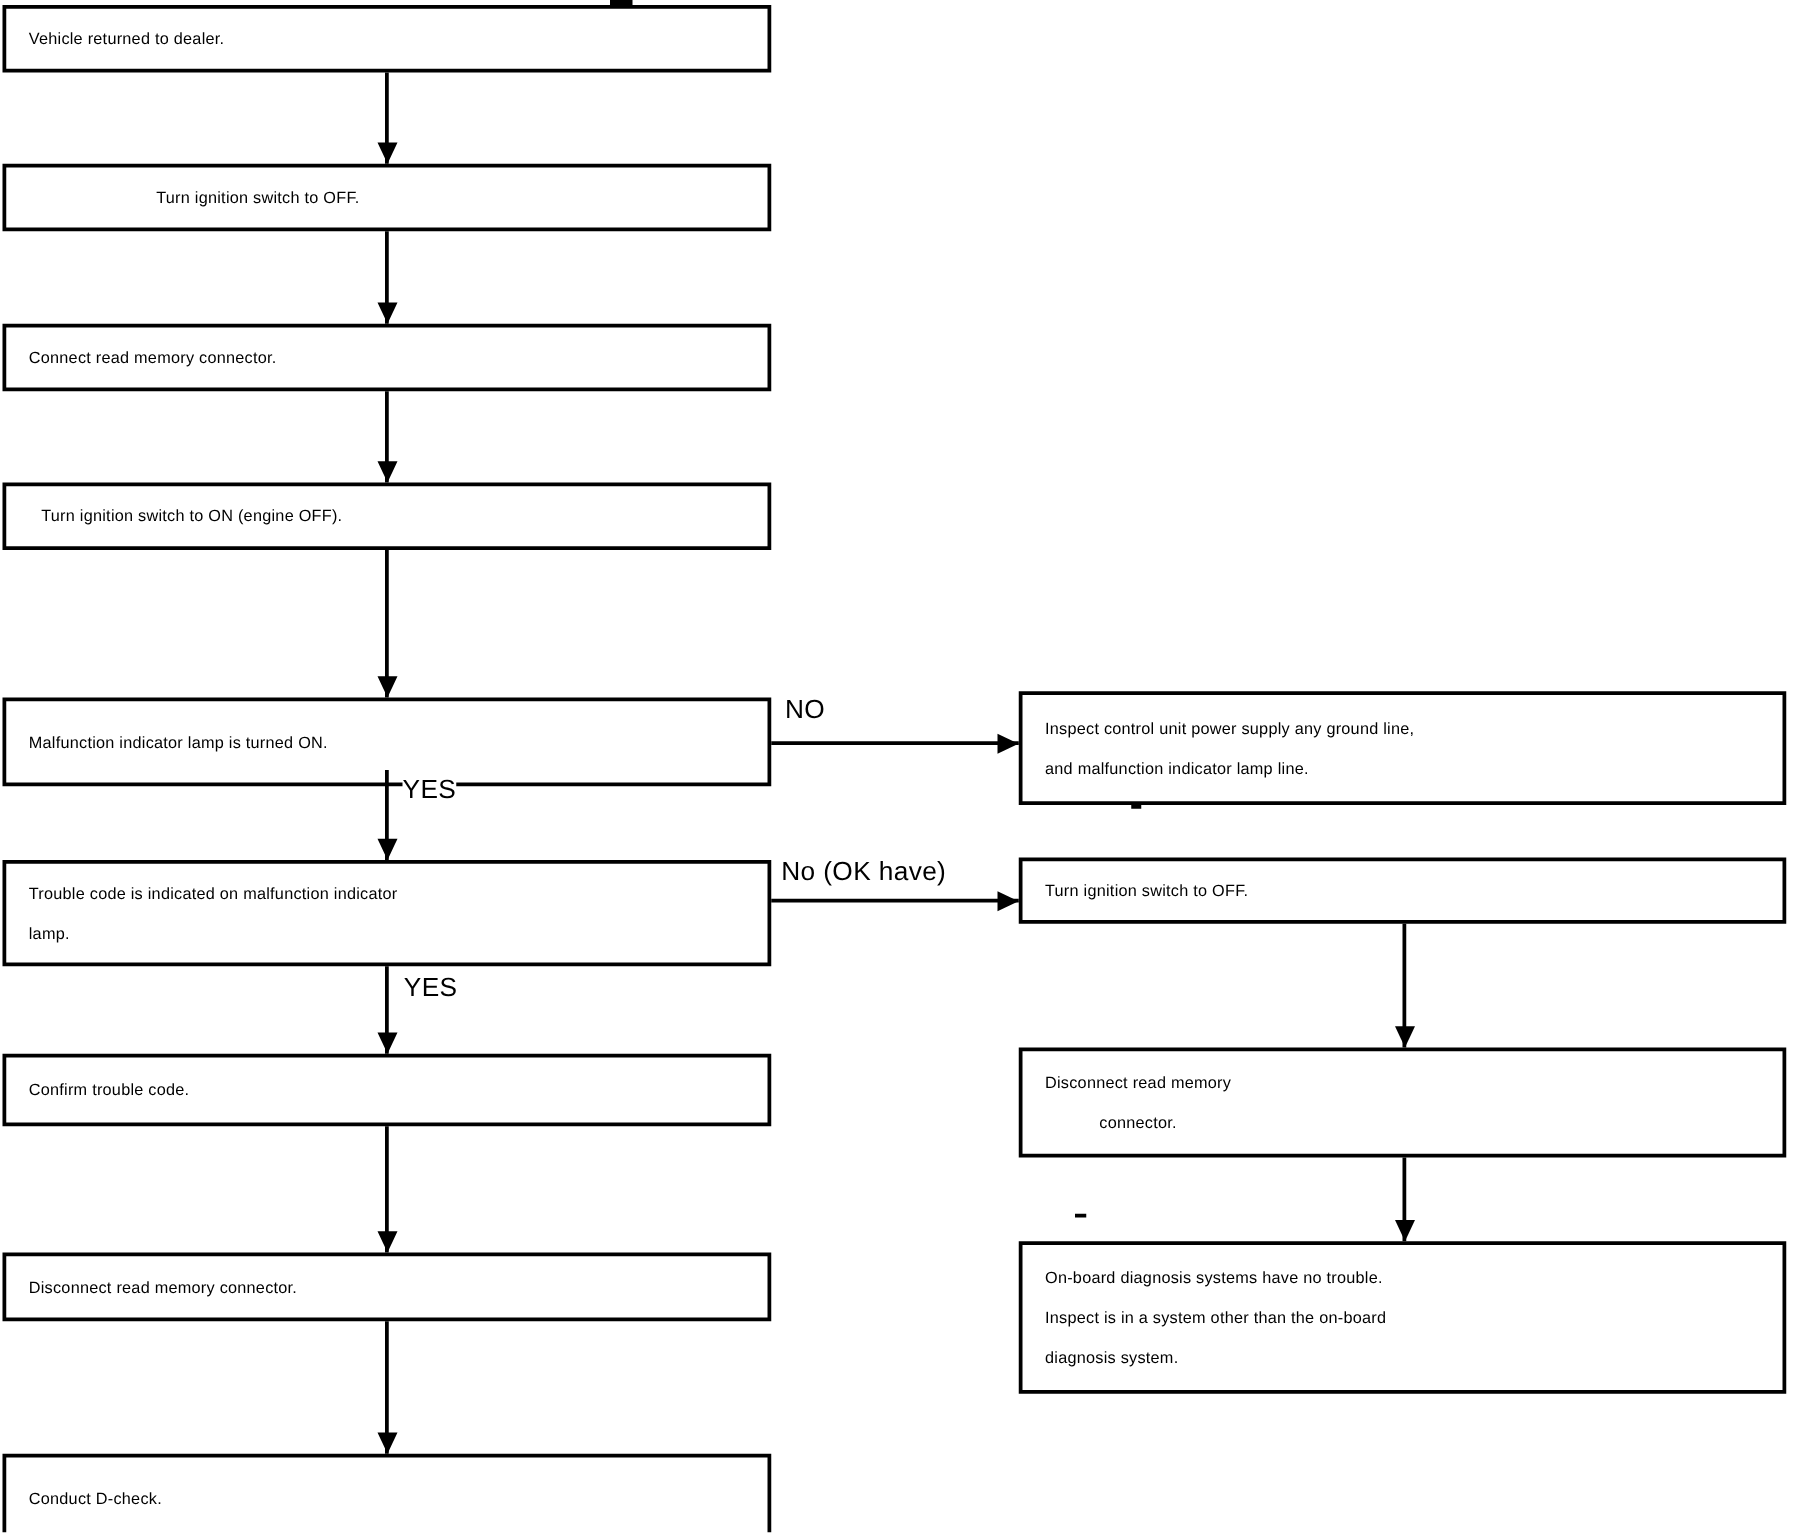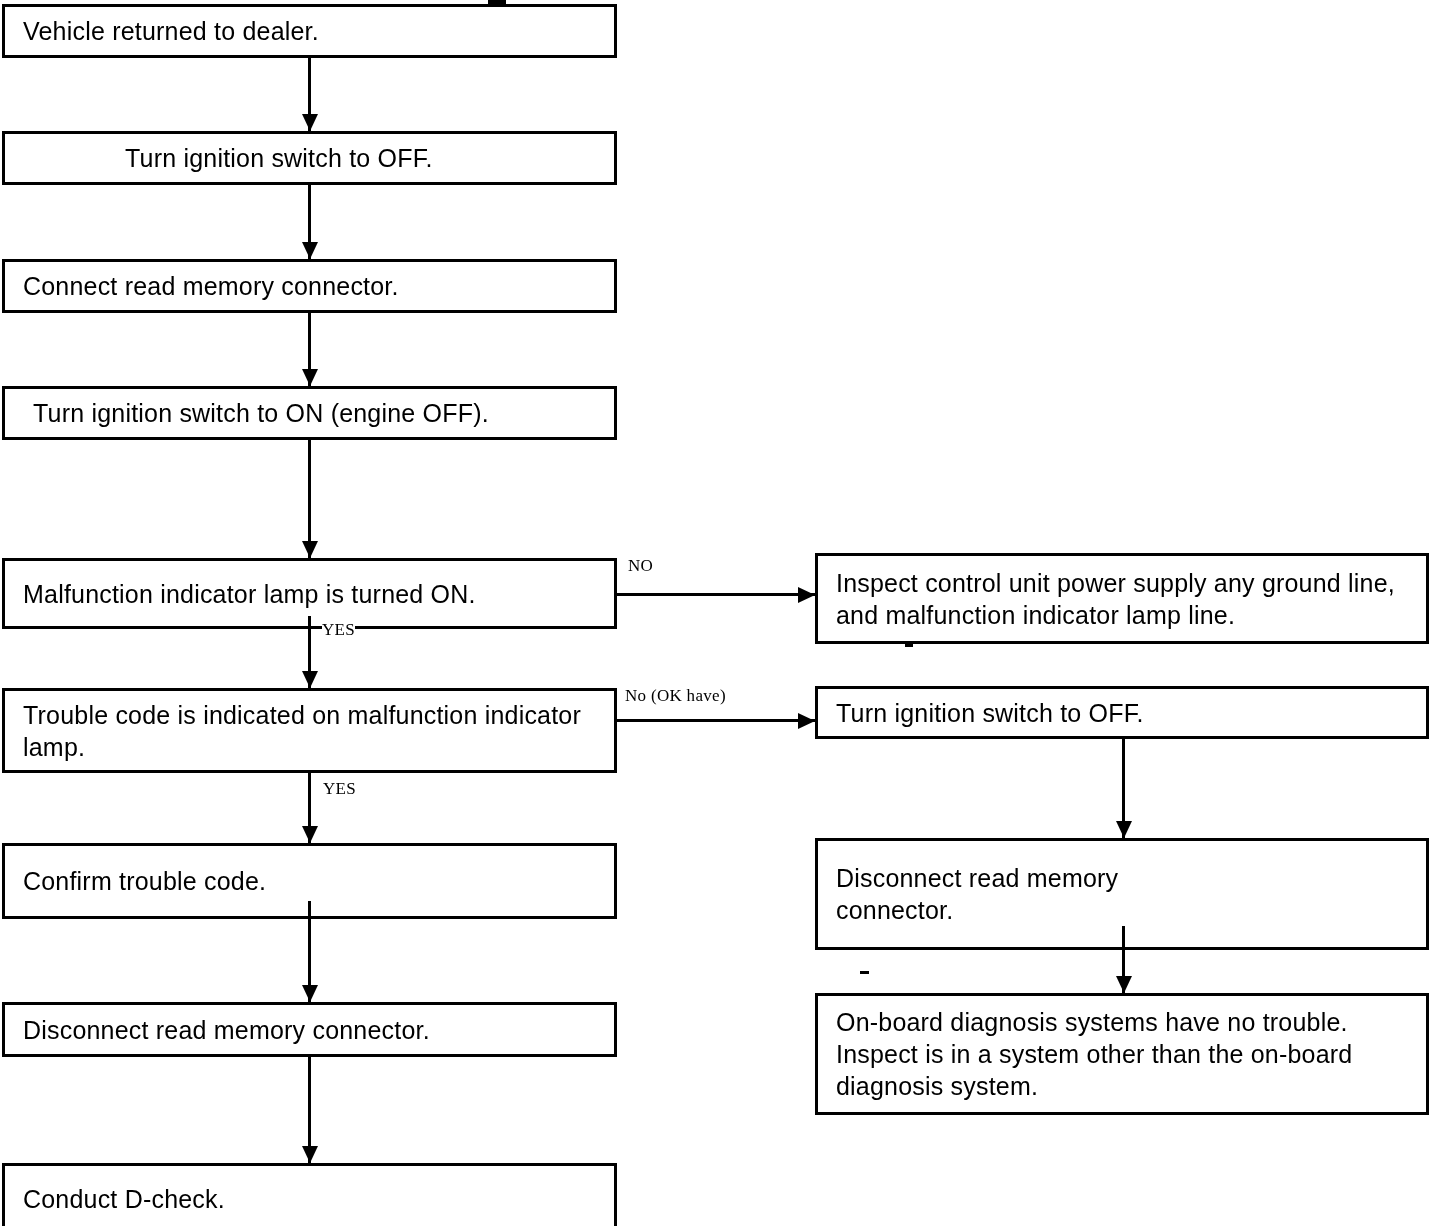--- a/index.html
+++ b/index.html
@@ -14,45 +14,45 @@
     overflow: hidden;
   }
 
   
   .node {
     position: absolute;
     border: 3px solid #000;
     background: #fff;
     display: flex;
     align-items: center;
-    font-size: 25px;
+    font-size: 13px;
     line-height: 32px;
     letter-spacing: 0.2px;
   }
   .node .lbl {
     padding-left: 18px;
     padding-right: 14px;
     white-space: pre-line;
   }
   .col-l { left: 2px;   width: 615px; }
   .col-r { left: 815px; width: 614px; }
 
   .b1 { top: 4px;    height: 54px; }
   .b2 { top: 131px;  height: 54px; }
   .b3 { top: 259px;  height: 54px; text-align: center; }
   .b4 { top: 386px;  height: 54px; }
   .b5 { top: 558px;  height: 71px; }
   .b6 { top: 688px;  height: 85px; }
-  .b7 { top: 843px;  height: 76px; }
+  .b7 { top: 843px;  height: 58px; }
   .b8 { top: 1002px; height: 55px; }
   .b9 { top: 1163px; height: 72px; }
 
   .r1 { top: 553px;  height: 91px; }
   .r2 { top: 686px;  height: 53px; }
-  .r3 { top: 838px;  height: 112px; }
+  .r3 { top: 838px;  height: 88px; text-align: center; }
   .r4 { top: 993px;  height: 122px; }
 
   .indent-b2 .lbl { padding-left: 120px; }
   .indent-b4 .lbl { padding-left: 28px; }
 
   
   .varrow {
     position: absolute;
     width: 3px;
     background: #000;
@@ -96,24 +96,23 @@
     border-top: 8px solid transparent;
     border-bottom: 8px solid transparent;
     border-left: 17px solid #000;
   }
   .h1 { top: 593px; left: 617px; width: 198px; }
   .h2 { top: 719px; left: 617px; width: 198px; }
 
   
   .edge-label {
     position: absolute;
-    font-size: 17px;
+    font-size: 21px;
     letter-spacing: 0.3px;
     background: #fff;
-    font-family: Liberation Serif, serif;
   }
   .lab-no     { left: 628px; top: 556px; }
   .lab-yes1   { left: 322px; top: 620px; }
   .lab-nocode { left: 625px; top: 686px; }
   .lab-yes2   { left: 323px; top: 779px; }
 
   
   .speck { position: absolute; background: #000; }
   .sp1 { left: 488px; top: 0;     width: 18px; height: 4px; }
   .sp2 { left: 905px; top: 644px; width: 8px;  height: 3px; }

